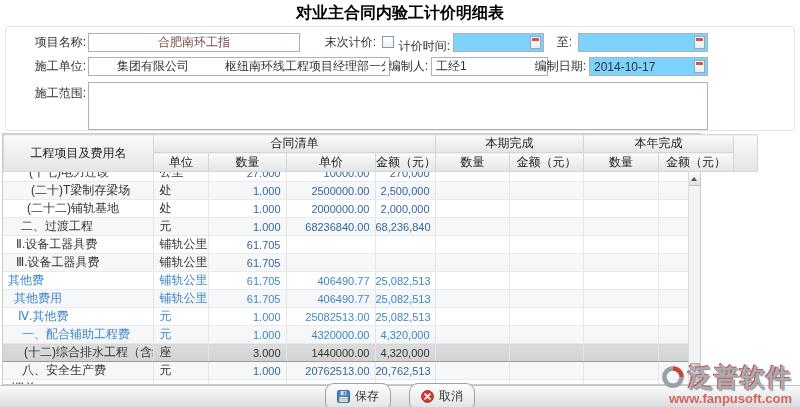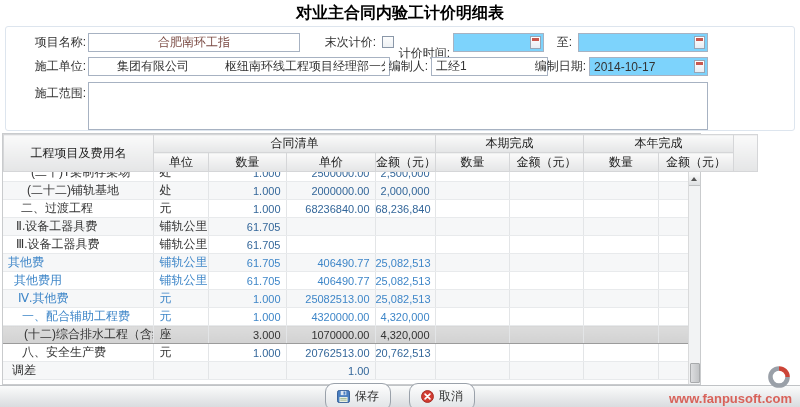--- a/index.html
+++ b/index.html
@@ -49,35 +49,35 @@
 
   
   .toolbar { position:absolute; left:0; right:0; bottom:0; height:22px; background:linear-gradient(#fafbfb,#dadcdf); border-top:1px solid #c0c3c6; display:flex; align-items:center; justify-content:center; gap:18px; }
   .tb-btn { display:flex; align-items:center; gap:5px; height:28px; padding:0 11px; border:1px solid #9aa1aa; border-radius:9px; background:linear-gradient(#fefefe,#dfe2e5); font-size:12px; color:#333; cursor:pointer; font-family:inherit; }
   .tb-btn svg { display:block; }
 
   
   .watermark { position:absolute; right:8px; bottom:2px; z-index:20; text-align:right; line-height:1; pointer-events:none; }
   .wm-row { display:flex; align-items:center; justify-content:flex-end; gap:2px; }
   .wm-text { font-size:25px; font-weight:bold; color:#a9aeb6; letter-spacing:1px; text-shadow:-1px -1px 0 #cc5246, 1px 1px 1px #8d9299; }
-  .wm-site { font-size:13px; font-weight:bold; color:#d8625a; margin-top:2px;text-align:center; }
+  .wm-site { font-size:13px; font-weight:bold; color:#d8625a; margin-top:2px; }
 </style>
 </head>
 <body>
 
 <div class="page-title">对业主合同内验工计价明细表</div>
 
 <div class="form-area">
   <div class="form-border"></div>
 
   <span class="f-label" style="left:28px;width:58px;top:9px">项目名称:</span>
   <input class="f-input red" style="left: 88px; width: 212px; top: 9px; text-align: center;" value="合肥南环工指">
   <span class="f-label" style="left:312px;width:64px;top:9px">末次计价:</span>
   <span class="checkbox" style="left:382px;top:12px"></span>
-  <span class="f-label" style="left:394px;width:56px;top:20px">计价时间:</span>
+  <span class="f-label" style="left:394px;width:56px;top:13px">计价时间:</span>
   <div class="date-wrap" style="left:453px;width:91px;top:9px">
     <span class="date-text"></span>
     <span class="cal-icon"></span>
   </div>
   <span class="f-label" style="left:552px;width:20px;top:9px">至:</span>
   <div class="date-wrap" style="left:578px;width:130px;top:9px">
     <span class="date-text"></span>
     <span class="cal-icon"></span>
   </div>
 
@@ -140,20 +140,32 @@
             <col style="width:89px">
             <col style="width:60px">
           <col style="width:74px">
             <col style="width:74px">
             <col style="width:75px">
             <col style="width:75px">
             <col style="width:11px">
         </colgroup>
         <tbody>
             <tr class="r-normal">
+    <td class="c-name" style="padding-left: 26px;">(十七)电力迁改</td>
+    <td class="c-unit">公里</td>
+    <td class="num">27.000</td>
+    <td class="num">10000.00</td>
+    <td class="num">270,000</td>
+    <td class="num"></td>
+    <td class="num"></td>
+    <td class="num"></td>
+    <td class="num"></td>
+    <td></td>
+  </tr>
+            <tr class="r-normal">
     <td class="c-name" style="padding-left: 28px;">(二十)T梁制存梁场</td>
     <td class="c-unit">处</td>
     <td class="num">1.000</td>
     <td class="num">2500000.00</td>
     <td class="num">2,500,000</td>
     <td class="num"></td>
     <td class="num"></td>
     <td class="num"></td>
     <td class="num"></td>
     <td></td>
@@ -251,21 +263,21 @@
     <td class="num"></td>
     <td class="num"></td>
     <td class="num"></td>
     <td class="num"></td>
     <td></td>
   </tr>
             <tr class="r-selected">
     <td class="c-name" style="padding-left: 21px;">(十二)综合排水工程（含给...</td>
     <td class="c-unit">座</td>
     <td class="num">3.000</td>
-    <td class="num">1070000.00</td>
+    <td class="num">1440000.00</td>
     <td class="num">4,320,000</td>
     <td class="num"></td>
     <td class="num"></td>
     <td class="num"></td>
     <td class="num"></td>
     <td></td>
   </tr>
             <tr class="r-normal">
     <td class="c-name" style="padding-left: 19px;">八、安全生产费</td>
     <td class="c-unit">元</td>
@@ -322,15 +334,16 @@
     <span>取消</span>
   </button>
 </div>
 
 <div class="watermark">
   <div class="wm-row">
     <svg width="26" height="26" viewBox="0 0 24 24">
       <path fill="#9aa0a8" d="M12 2a10 10 0 1 0 10 10h-4.2a5.8 5.8 0 1 1-5.8-5.8z"></path>
       <path fill="#cc4437" d="M12 2a10 10 0 0 1 10 10h-4.2A5.8 5.8 0 0 0 12 6.2z"></path>
     </svg>
+    <span class="wm-text">泛普软件</span>
   </div>
   <div class="wm-site">www.fanpusoft.com</div>
 </div>
 
 </body></html>

